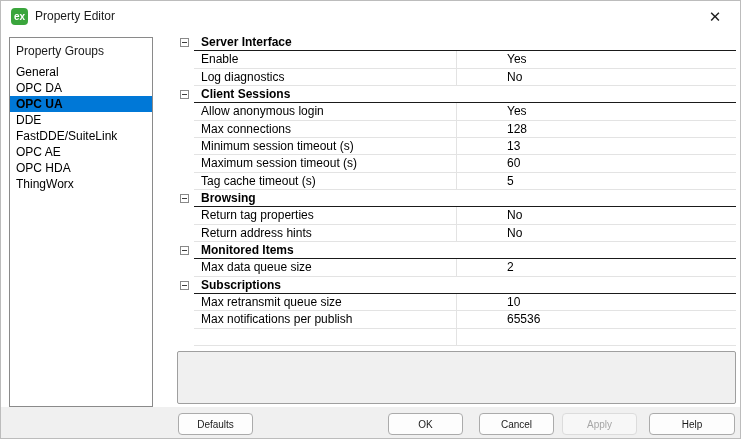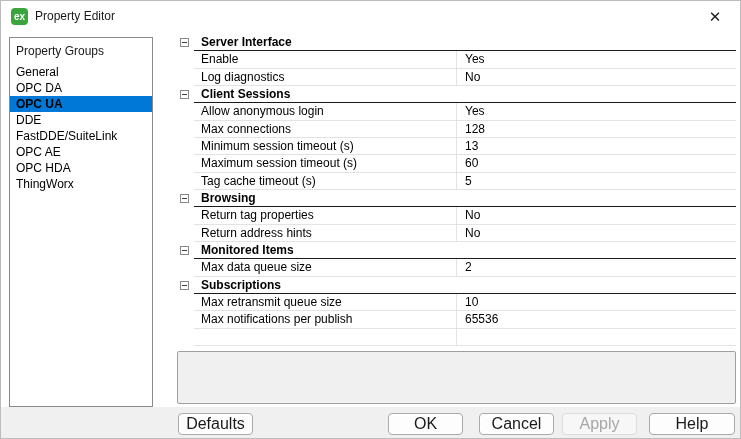--- a/index.html
+++ b/index.html
@@ -45,32 +45,32 @@
     position: absolute; left: 3px; top: 4px; width: 9px; height: 9px;
     border: 1px solid #898989; background: #ffffff;
   }
   .expander::after {
     content: ""; position: absolute; left: 1px; top: 3px; width: 5px; height: 1px; background: #3c3c3c;
   }
   .row-content { flex: 1; display: flex; border-bottom: 1px solid var(--row-line, #e3e3e3); }
   .grid-row.group .row-content { border-bottom: 1px solid var(--group-line, #1a1a1a); }
   .group-label { font-weight: bold; padding-left: 7px; line-height: 16px; white-space: nowrap; }
   .name-cell { width: 263px; flex: 0 0 263px; padding-left: 7px; line-height: 16px; border-right: 1px solid var(--row-line, #e3e3e3); white-space: nowrap; overflow: hidden; }
-  .value-cell { flex: 1; padding-left: 8px; line-height: 16px; white-space: nowrap; overflow: hidden; }
+  .value-cell { flex: 1; padding-left: 8px; line-height: 16px; white-space: nowrap; overflow: hidden; margin-left: 42px; }
   
   .desc-panel {
     position: absolute; left: 176px; top: 350px; width: 559px; height: 53px;
     background: #f0f0f0; border: 1px solid #9f9f9f; border-radius: 2px;
   }
   
   .bottom-strip { position: absolute; left: 0; top: 406px; width: 100%; height: 33px; background: #f0f0f0; }
   .btn {
     position: absolute; top: 6px; height: 22px;
     background: #fdfdfd; border: 1px solid #ababab; border-radius: 4px;
-    font-family: "Liberation Sans", sans-serif; font-size: 16px; color: #1a1a1a;
+    font-family: "Liberation Sans", sans-serif; font-size: 10px; color: #1a1a1a;
     cursor: pointer; padding: 0;
   }
   .btn-defaults { left: 177px; width: 75px; }
   .btn-ok       { left: 387px; width: 75px; }
   .btn-cancel   { left: 478px; width: 75px; }
   .btn-apply    { left: 561px; width: 75px; background: #f7f7f7; border-color: #dcdcdc; color: #a6a6a6; cursor: default; }
   .btn-help     { left: 648px; width: 86px; }
 </style>
 </head>
 <body>

